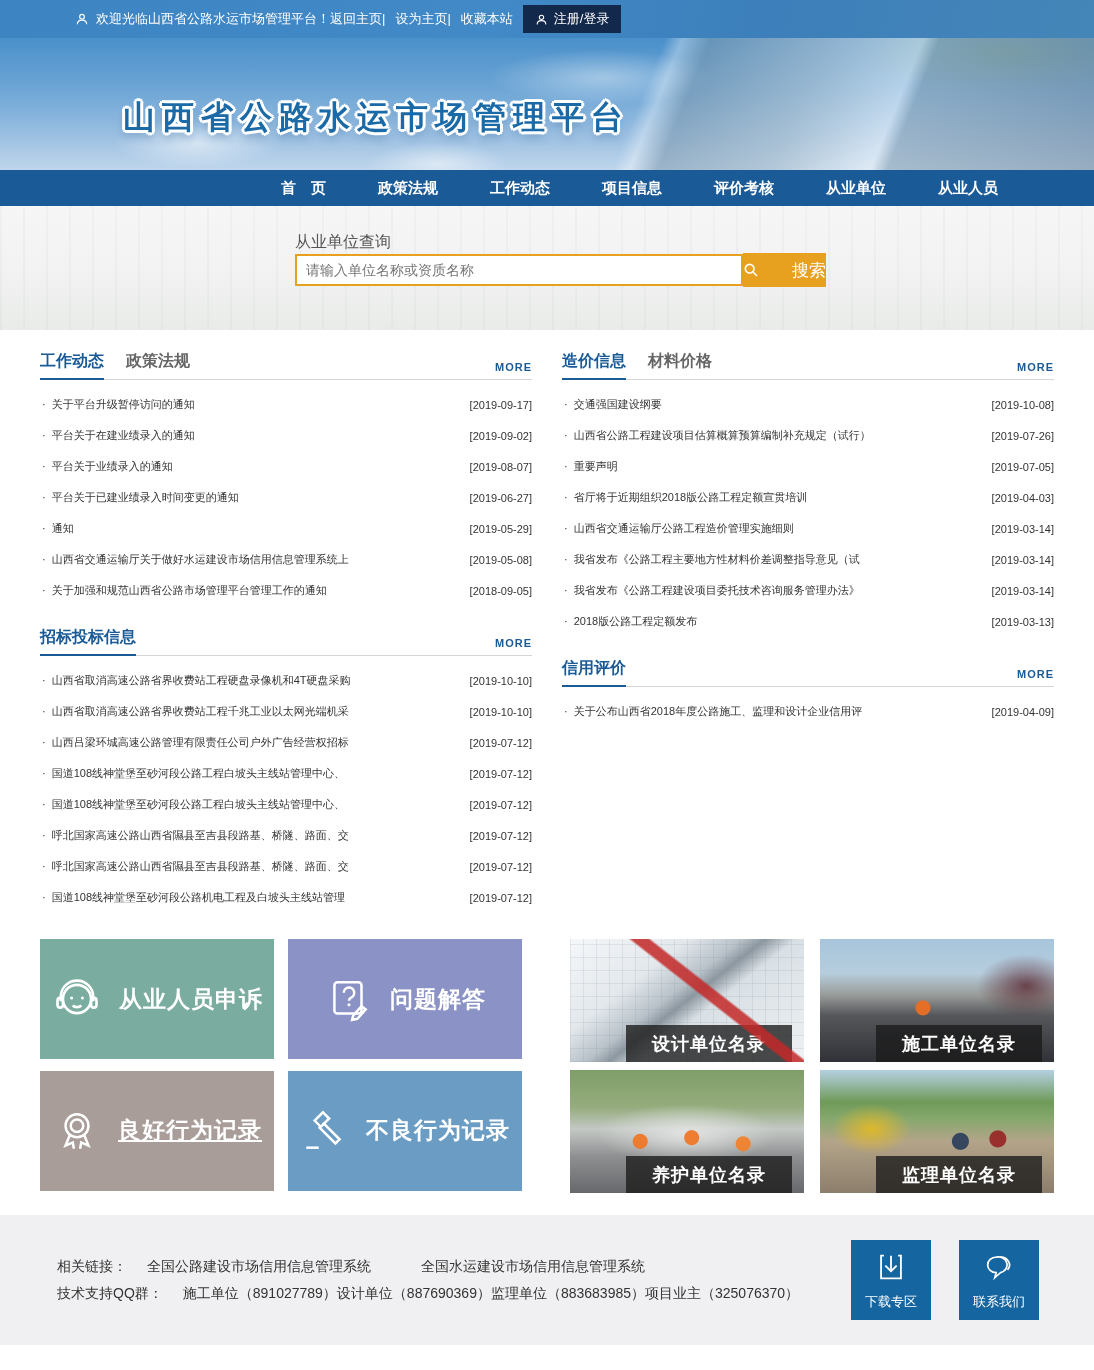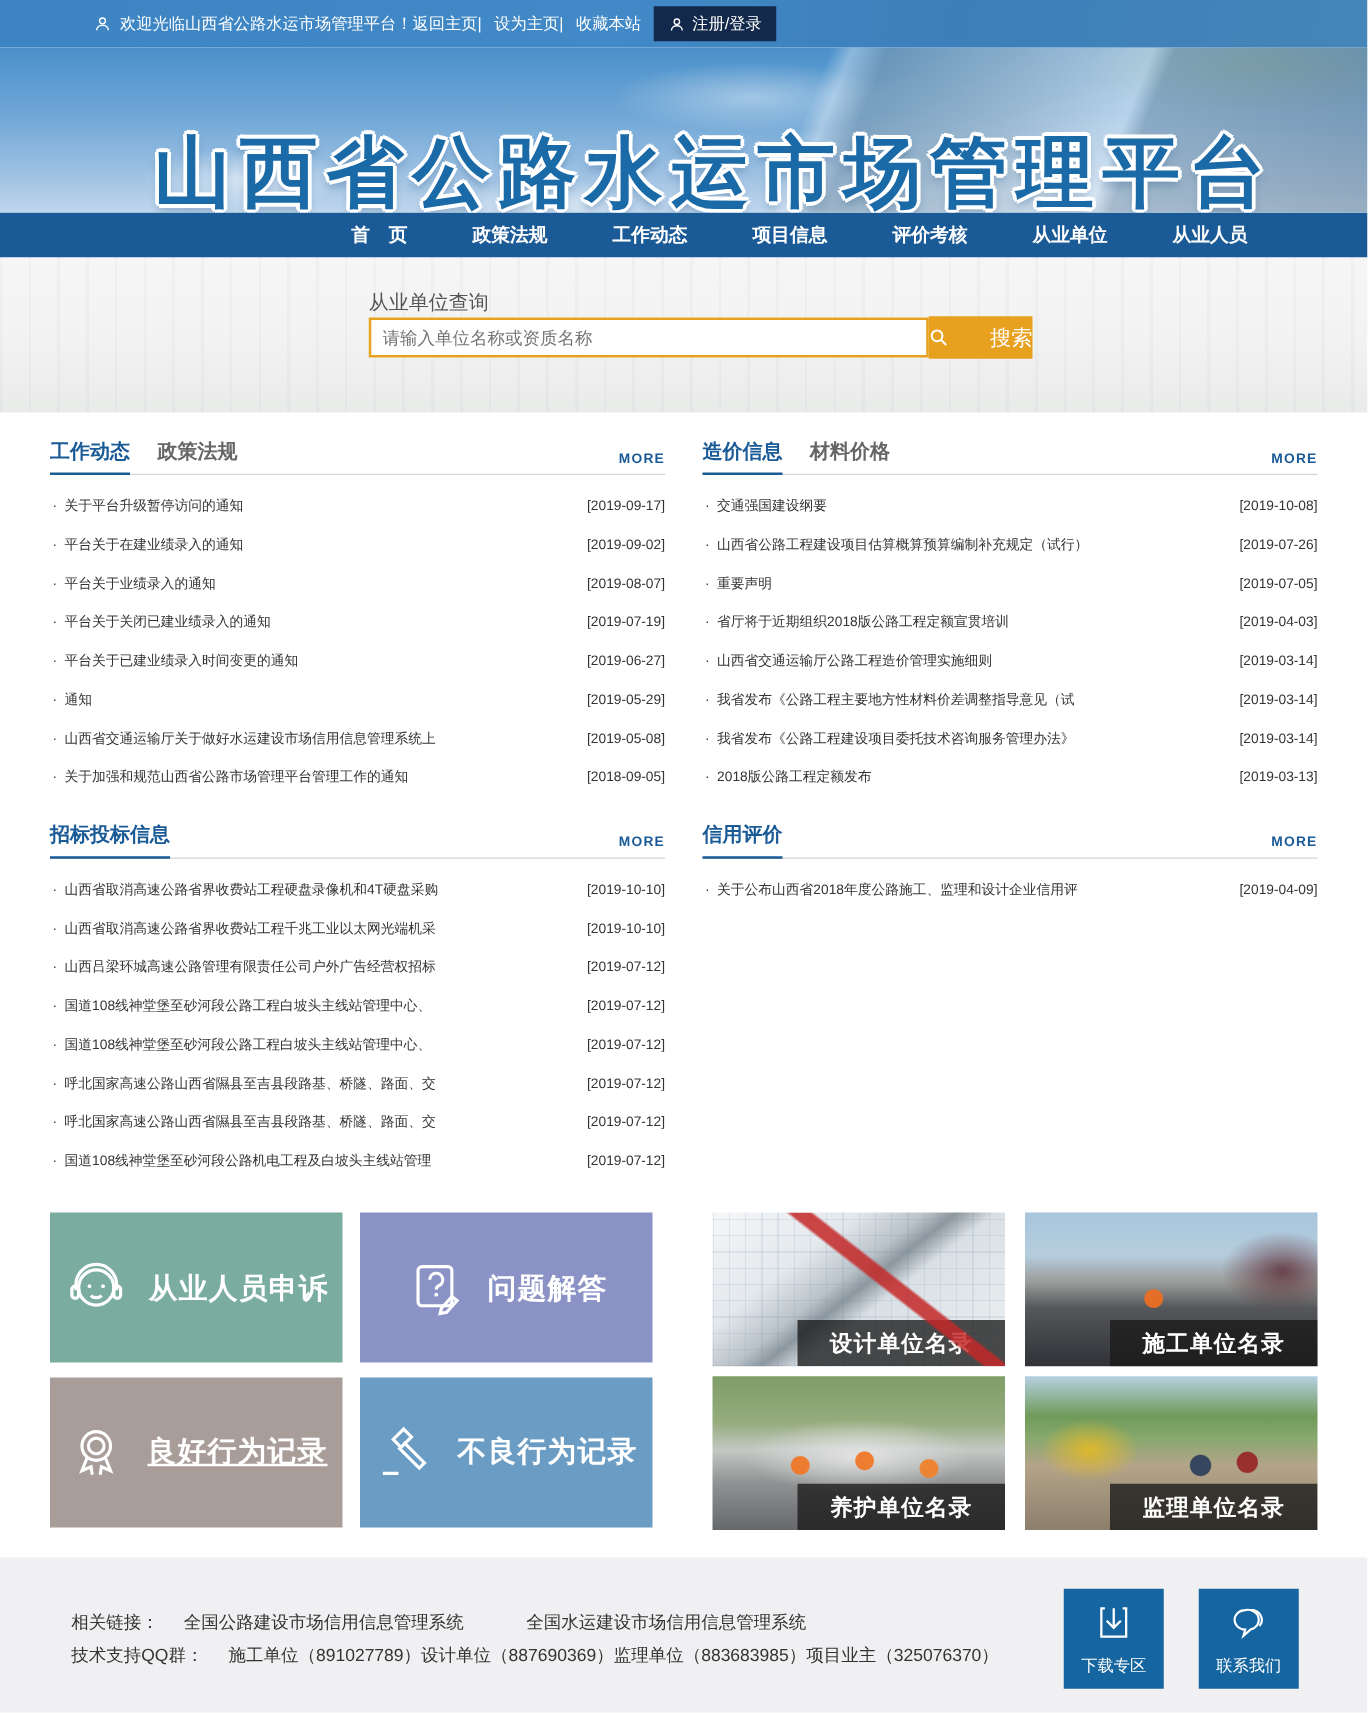--- a/index.html
+++ b/index.html
@@ -38,21 +38,21 @@
   }
   .banner::after { 
     content:""; position:absolute; inset:0;
     background:
       linear-gradient(112deg, transparent 58%, rgba(255,255,255,.35) 59.5%, rgba(126,152,172,.55) 62%,
         rgba(173,192,206,.65) 72%, rgba(255,255,255,.5) 80.5%, rgba(150,170,185,.6) 82%, rgba(120,140,158,.55) 100%),
       radial-gradient(ellipse 220px 60px at 92% 10%, rgba(110,150,90,.45), transparent 70%);
   }
   .banner-title {
     position:absolute; left:86px; top:58px; z-index:2;
-    font-size:62px; font-weight:bold; letter-spacing:7px; color:#1b6aa8;
+    font-size:32px; font-weight:bold; letter-spacing:7px; color:#1b6aa8;
     text-shadow:-2px -2px 0 #fff,2px -2px 0 #fff,-2px 2px 0 #fff,2px 2px 0 #fff,
       0 -3px 0 #fff,0 3px 0 #fff,-3px 0 0 #fff,3px 0 0 #fff,0 6px 8px rgba(20,70,120,.35);
     padding-left:37px;
   }
 
   
   .nav {
     height:36px; background:#1a5a96; display:flex; align-items:center;
     padding:0 70px; justify-content:flex-end;
   }
@@ -104,21 +104,21 @@
   
   .bottom { display:flex; gap:32px; padding:4px 40px 0; }
   .quick-grid { width:498px; display:grid; grid-template-columns:234px 234px; gap:9px 14px; }
   .quick {
     height:120px; display:flex; align-items:center; justify-content:center; gap:16px;
     color:#fff; font-size:23px; font-weight:bold; letter-spacing:1px; cursor:pointer;
   }
   .tiles-grid { width:484px; display:grid; grid-template-columns:234px 234px; gap:8px 16px; }
   .tile { position:relative; height:123px; overflow:hidden; cursor:pointer; }
   .tile-caption {
-    position:absolute; right:0; bottom:0; width:166px; height:37px;
+    position:absolute; right:12px; bottom:0; width:166px; height:37px;
     background:rgba(25,25,25,.78); color:#fff; font-size:18px; font-weight:bold;
     display:flex; align-items:center; justify-content:center; letter-spacing:1px;
   }
   .tile-design {
     background:
       repeating-linear-gradient(0deg, rgba(110,135,160,.14) 0 1px, transparent 1px 13px),
       repeating-linear-gradient(90deg, rgba(110,135,160,.14) 0 1px, transparent 1px 13px),
       linear-gradient(142deg,#f5f7f9 0%,#e3e8ec 30%,#b9c2c9 44%,#8d979f 50%,#d9e0e5 58%,#eef1f3 100%);
   }
   .tile-design::after{ content:""; position:absolute; inset:0;
@@ -240,24 +240,20 @@
             <div class="row">
               <span class="txt">平台关于在建业绩录入的通知</span>
               <span class="date">[2019-09-02]</span>
             </div>
 
             <div class="row">
               <span class="txt">平台关于业绩录入的通知</span>
               <span class="date">[2019-08-07]</span>
             </div>
 
-            <div class="row">
-              <span class="txt">平台关于关闭已建业绩录入的通知</span>
-              <span class="date">[2019-07-19]</span>
-            </div>
 
             <div class="row">
               <span class="txt">平台关于已建业绩录入时间变更的通知</span>
               <span class="date">[2019-06-27]</span>
             </div>
 
             <div class="row">
               <span class="txt">通知</span>
               <span class="date">[2019-05-29]</span>
             </div>

